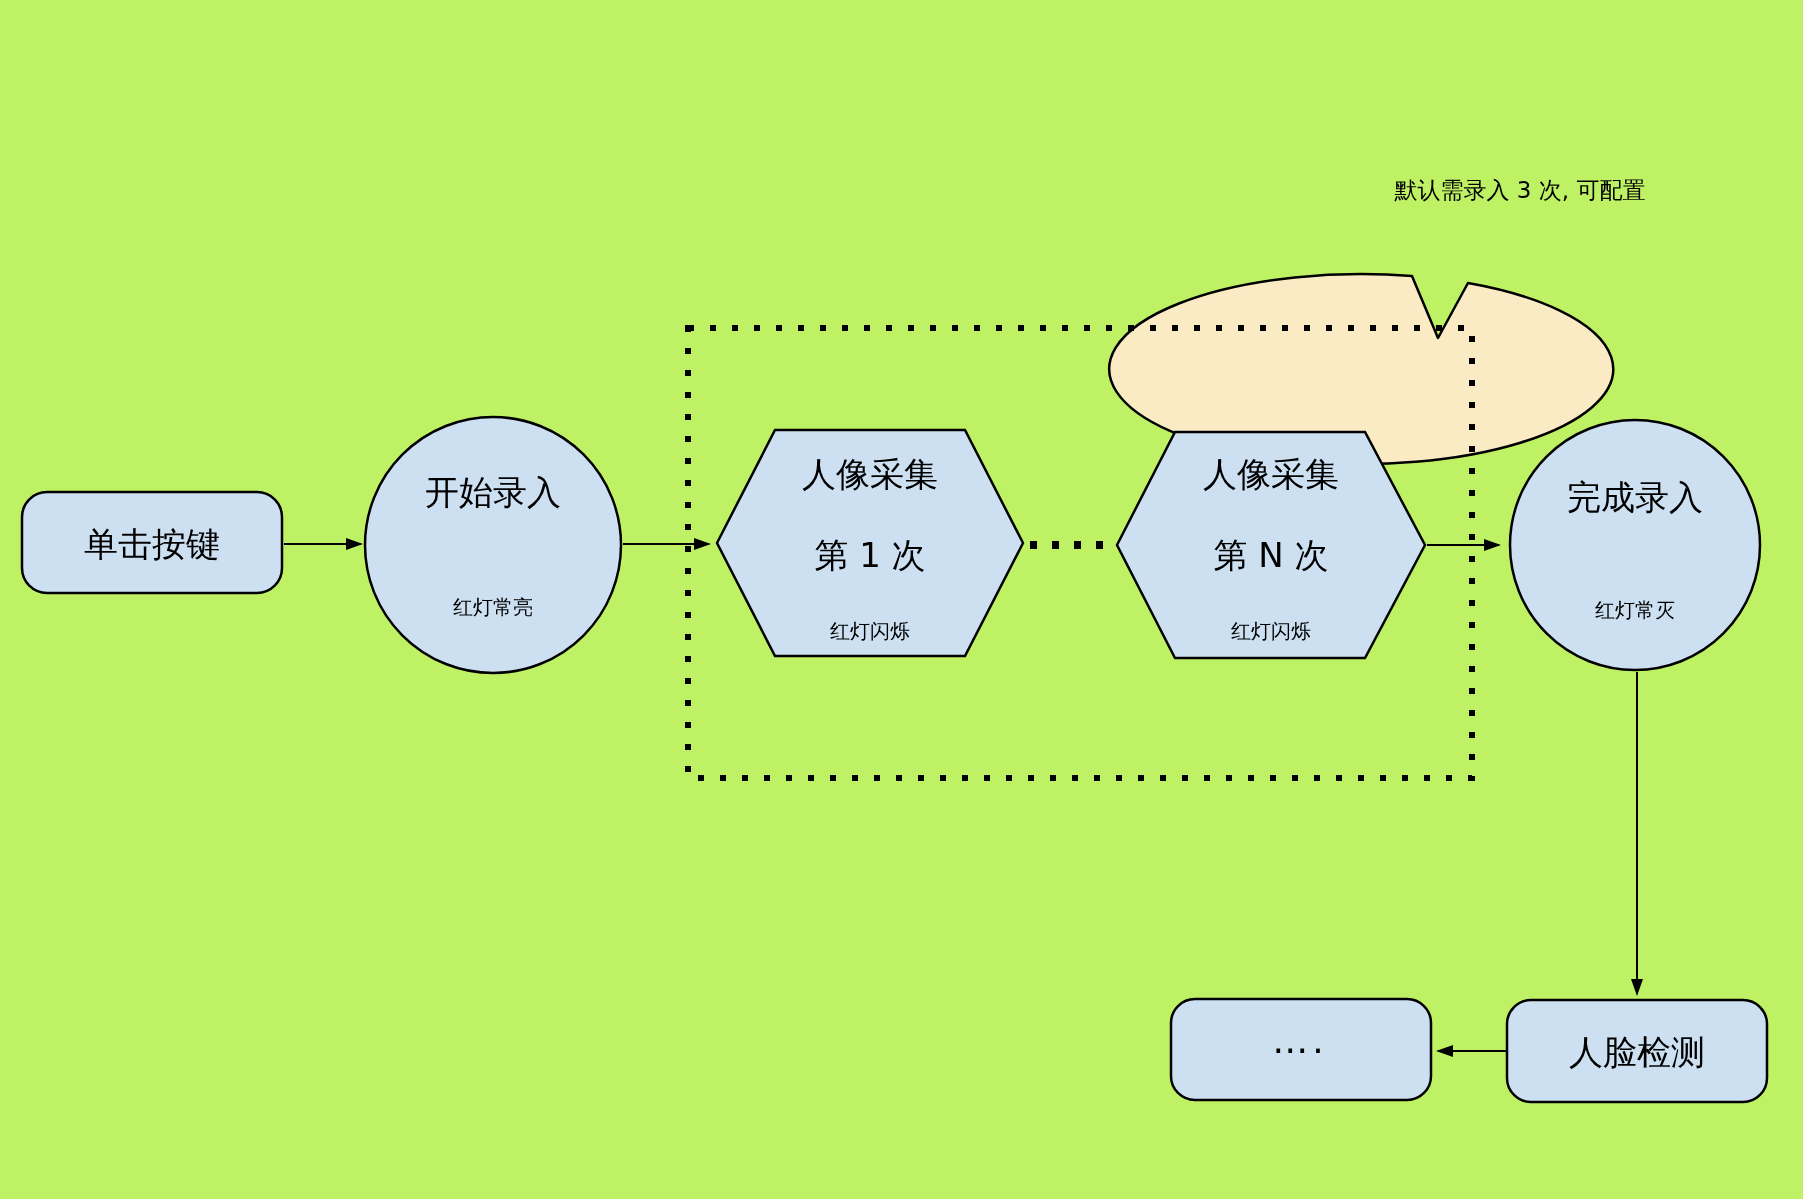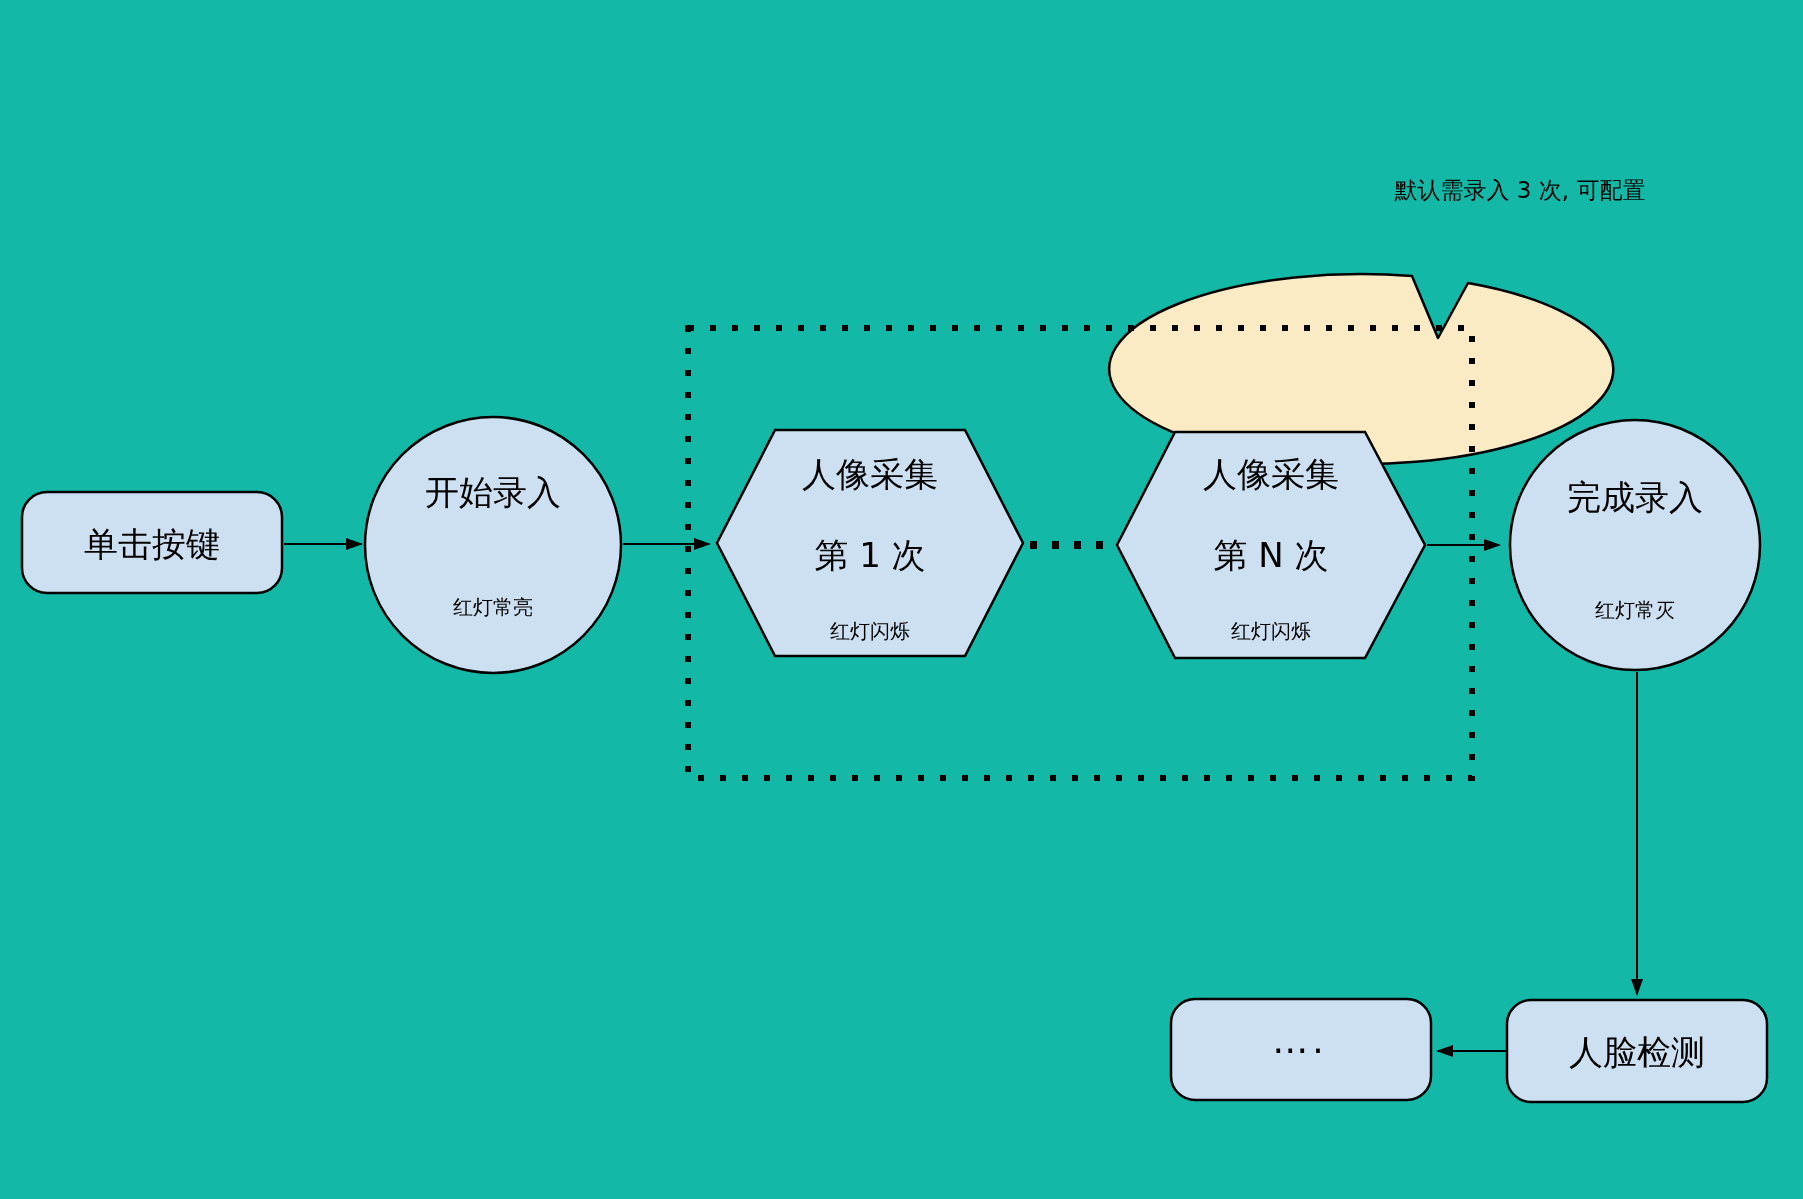--- a/index.html
+++ b/index.html
@@ -1,16 +1,16 @@
 <!DOCTYPE html>
 <html><head>
 <meta charset="utf-8">
 <style>
   html,body{margin:0;padding:0;background:#ffffff;}
-  .stage{position:relative;width:1803px;height:1199px;background:#14b8a6;overflow:hidden;}
+  .stage{position:relative;width:1803px;height:1199px;background:#bef264;overflow:hidden;}
   svg{position:absolute;left:0;top:0;}
   text{
     font-family:"DejaVu Sans","Liberation Sans",sans-serif;
     fill:#000000;
     text-anchor:middle;
   }
   .label-main{font-size:34px;}
   .label-sub{font-size:20px;}
   .label-callout{font-size:23px;}
   .label-dots{font-size:36px;letter-spacing:4px;}

